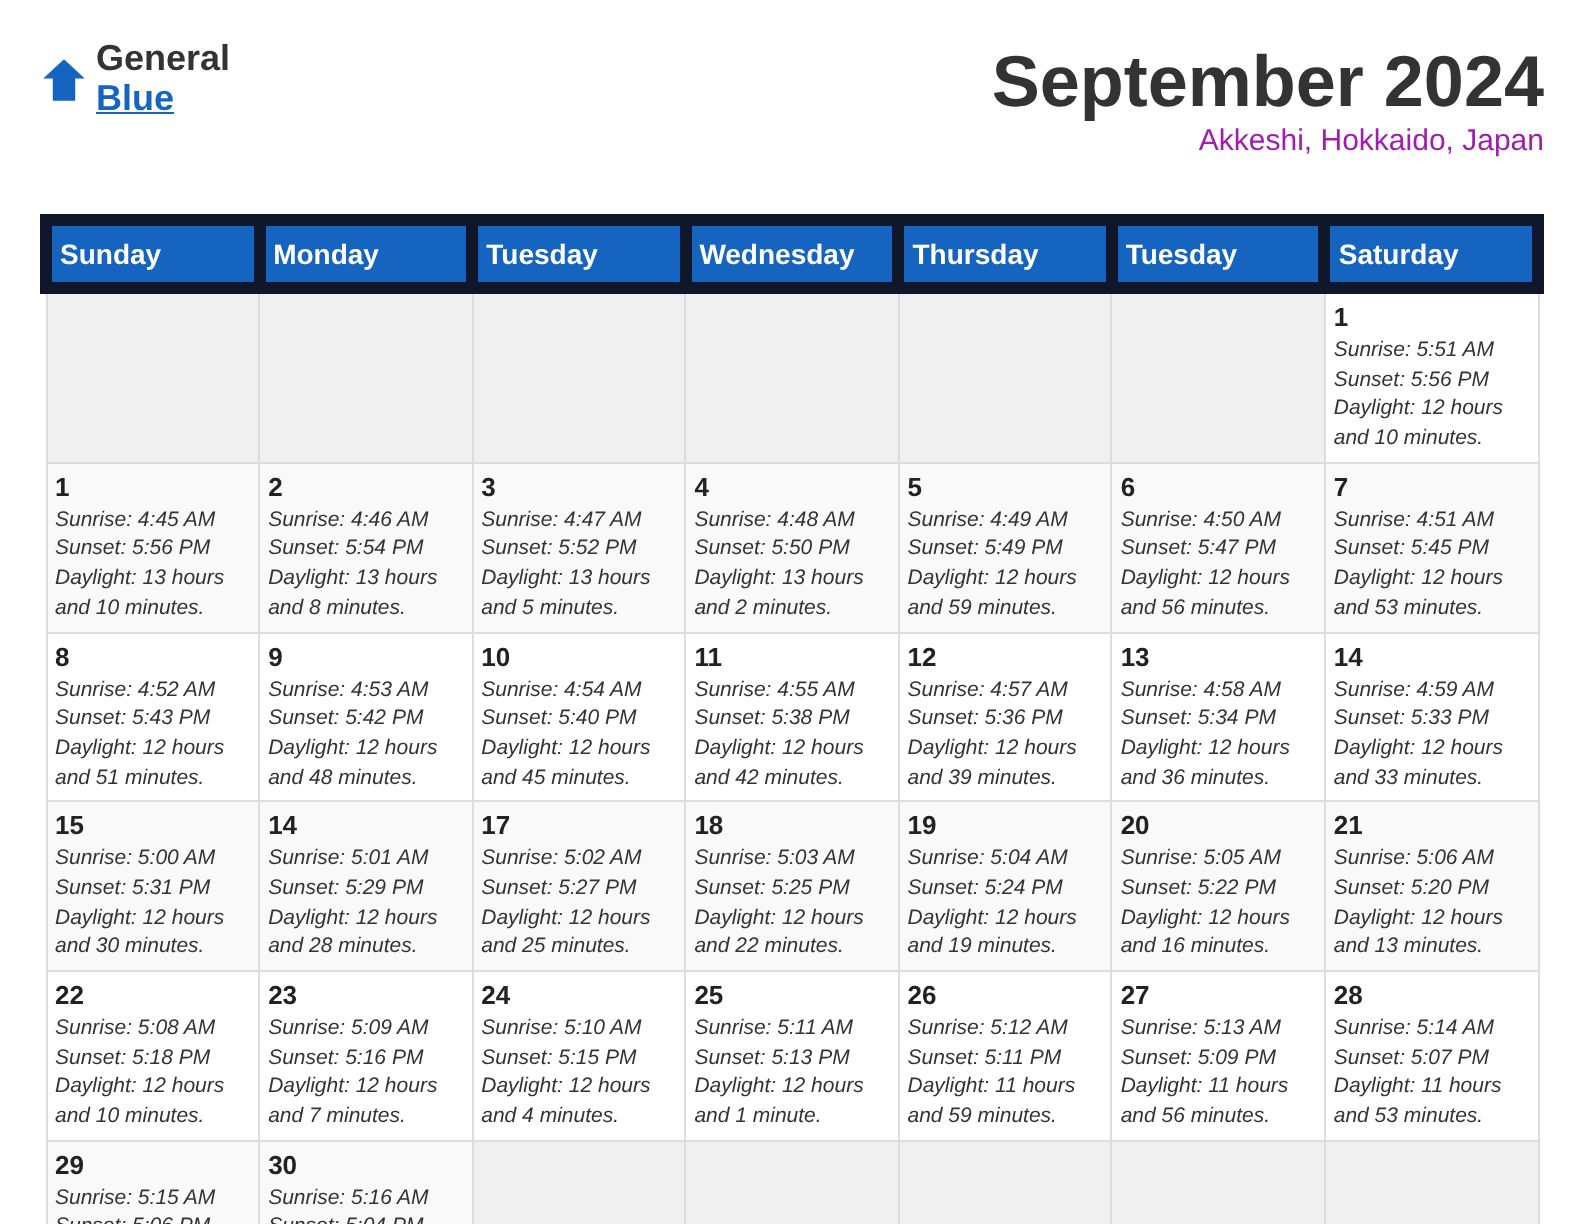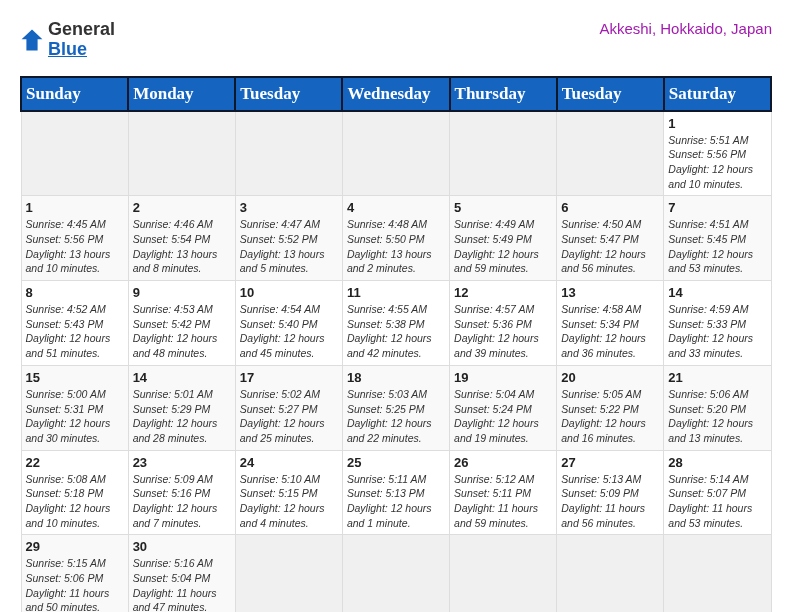--- a/index.html
+++ b/index.html
@@ -7,21 +7,21 @@
       font-family: Arial, sans-serif;
       background: #fff;
       width: 792px;
       min-height: 612px;
       padding: 20px;
     }
     .header {
       display: flex;
       justify-content: space-between;
       align-items: flex-start;
-      margin-bottom: 16px;
+      margin-bottom: 28px;
     }
     .logo {
       display: flex;
       align-items: center;
       gap: 4px;
     }
     .logo-text {
       font-size: 18px;
       font-weight: bold;
       line-height: 1.1;
@@ -49,24 +49,23 @@
       border-collapse: collapse;
       font-size: 11px;
     }
     thead tr {
       background: #1565c0;
       color: #fff;
     }
     thead th {
       padding: 6px 4px;
       text-align: left;
-      font-size: 17px;
-      font-weight: bold;
-      border: 2px solid #0f172a;
-      font-family: Liberation Serif, serif;
+      font-size: 14px;
+      font-weight: bold;
+      border: 6px solid #0f172a;
     }
     tbody tr {
       border-bottom: 1px solid #ddd;
     }
     tbody td {
       vertical-align: top;
       padding: 4px 4px;
       border: 1px solid #ddd;
       width: calc(100% / 7);
       min-height: 80px;
@@ -99,20 +98,21 @@
   <div class="logo">
     <svg class="logo-icon" viewBox="0 0 30 30">
       <polygon points="15,2 28,14 22,14 22,28 8,28 8,14 2,14" fill="#1565c0"></polygon>
     </svg>
     <div class="logo-text">
       <span class="logo-general">General</span><br>
       <span class="logo-blue">Blue</span>
     </div>
   </div>
   <div class="title-block">
+    <div class="month-title">September 2024</div>
     <div class="subtitle">Akkeshi, Hokkaido, Japan</div>
   </div>
 </div>
 
 <table>
   <thead>
     <tr id="header-row">
     <th>Sunday</th>
         <th>Monday</th>
         <th>Tuesday</th>

